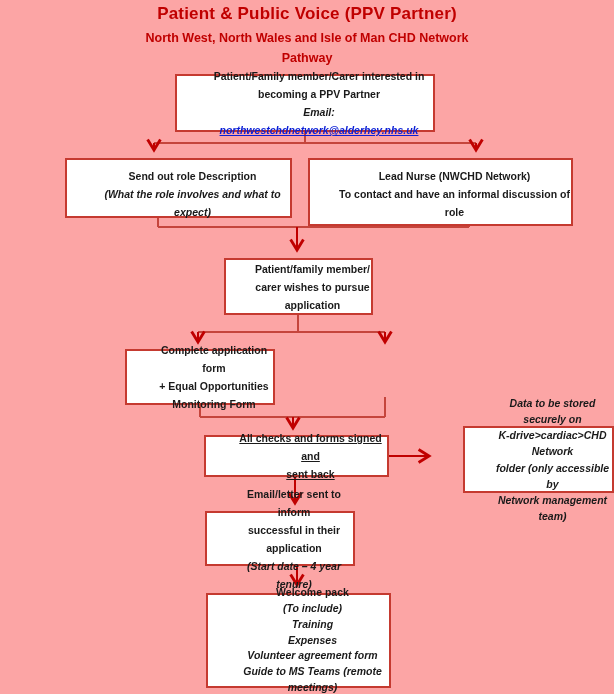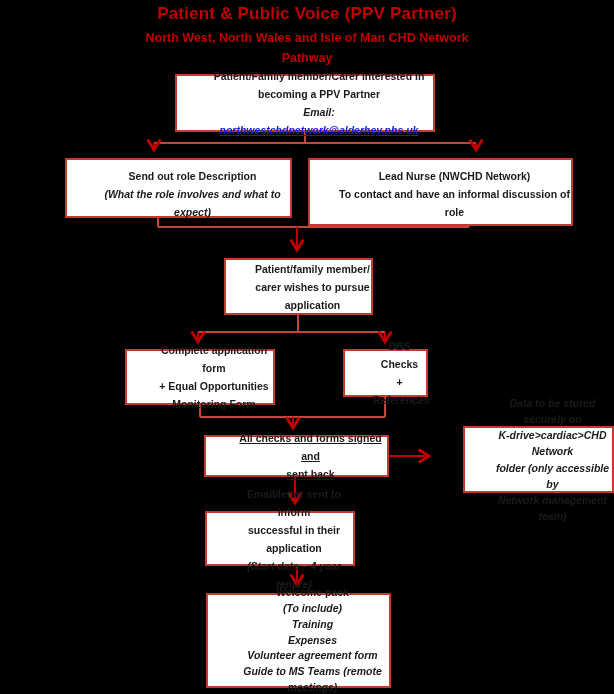--- a/index.html
+++ b/index.html
@@ -1,17 +1,17 @@
 <!DOCTYPE html>
 <html><head>
 <meta charset="utf-8">
 <style>
   html,body{margin:0;padding:0;background:#ffffff;}
   #page{
-    position:relative;width:614px;height:694px;background:#000000;
+    position:relative;width:614px;height:694px;background:#fca5a5;
     font-family:"Liberation Sans","DejaVu Sans",sans-serif;overflow:hidden;
   }
   .title{
     position:absolute;left:0;top:4px;width:614px;text-align:center;
     color:#c00000;font-weight:bold;font-size:17px;letter-spacing:.2px;
   }
   .subtitle{
     position:absolute;left:0;width:614px;text-align:center;
     color:#c00000;font-weight:bold;font-size:12.5px;
   }
@@ -96,24 +96,20 @@
     <div class="bl">carer wishes to pursue</div>
     <div class="bl">application</div>
   </div>
 
   <div class="box center-v" style="left:125px;top:349px;width:150px;height:56px;">
     <div class="bl">Complete application form</div>
     <div class="bl">+ Equal Opportunities</div>
     <div class="bl">Monitoring Form</div>
   </div>
 
-  <div class="box center-v" style="left:343px;top:349px;width:85px;height:48px;">
-    <div class="bl">DBS Checks</div>
-    <div class="bl">+ References</div>
-  </div>
 
   <div class="box center-v" style="left:204px;top:435px;width:185px;height:42px;text-decoration:underline;">
     <div class="bl">All checks and forms signed and</div>
     <div class="bl">sent back</div>
   </div>
 
   <div class="box center-v mid italic" style="left:437px;top:426px;width:151px;height:67px;margin-left:26px;">
     <div class="bl">Data to be stored securely on</div>
     <div class="bl">K-drive&gt;cardiac&gt;CHD Network</div>
     <div class="bl">folder (only accessible by</div>

